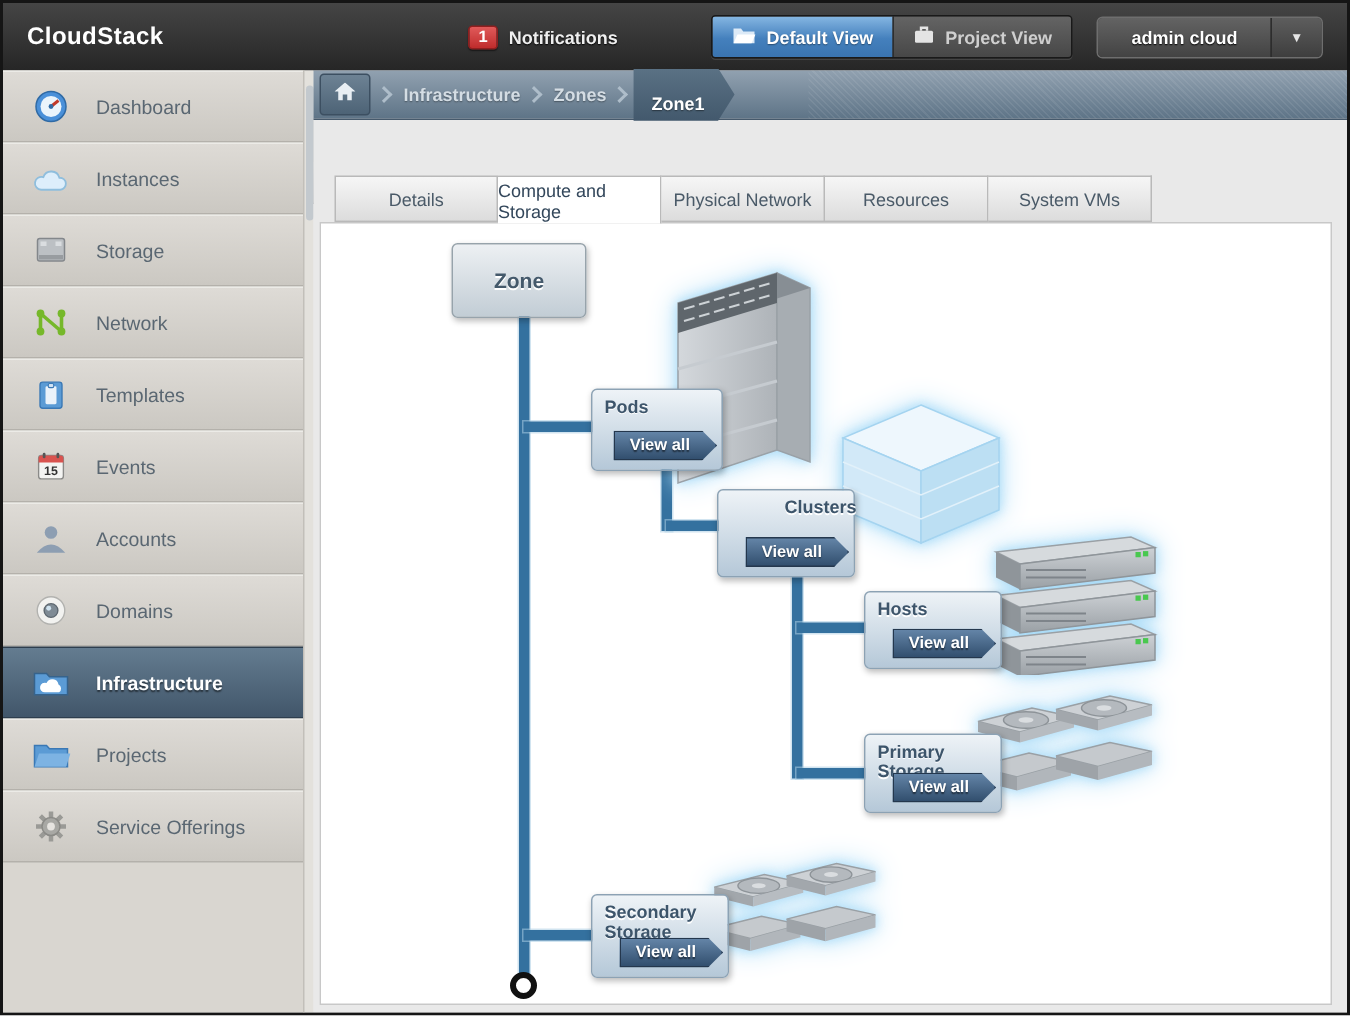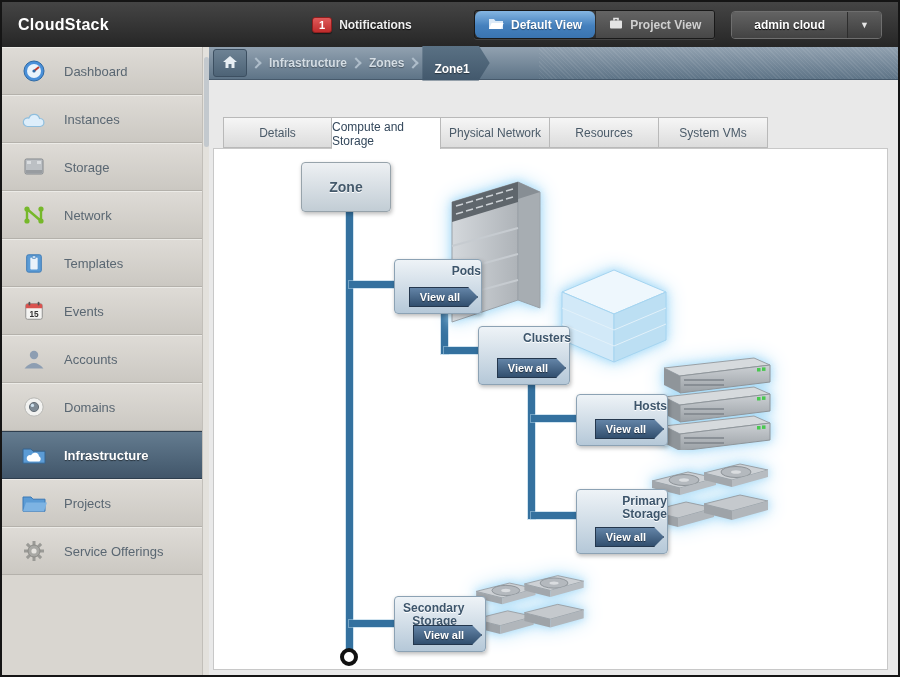--- a/index.html
+++ b/index.html
@@ -10,21 +10,21 @@
   .header { position:absolute; left:0; top:0; right:0; height:45px;
     background:linear-gradient(#454545,#262626); display:flex; align-items:center; }
   .logo { color:#fff; font-size:16px; font-weight:bold; padding-left:16px; width:310px; letter-spacing:.3px; }
   .notif { display:flex; align-items:center; gap:7px; width:150px; }
   .notif-badge { background:linear-gradient(#e05a5a,#bf2c2c); border:1px solid #8e1f1f; border-radius:3px;
     color:#fff; font-size:11px; font-weight:bold; padding:1px 6px; box-shadow:0 1px 1px rgba(0,0,0,.5); }
   .notif-label { color:#efefef; font-size:12px; font-weight:bold; text-shadow:0 1px 1px #000; }
   .view-group { display:flex; margin-left:12px; border:1px solid #191919; border-radius:3px; overflow:hidden;
     box-shadow:0 1px 0 rgba(255,255,255,.12); }
   .view-btn { display:flex; align-items:center; gap:7px; font-size:12px; font-weight:bold; padding:6px 13px; cursor:pointer; }
-  .view-btn.active { background:linear-gradient(#85b6e2,#4480bd 55%,#3a74b0); color:#fff; text-shadow:0 1px 1px rgba(0,0,0,.4);border-radius:6px; }
+  .view-btn.active { background:linear-gradient(#85b6e2,#4480bd 55%,#3a74b0); color:#fff; text-shadow:0 1px 1px rgba(0,0,0,.4); }
   .view-btn.inactive { background:linear-gradient(#646464,#474747); color:#cfcfcf; border-left:1px solid #2e2e2e; }
   .user-menu { display:flex; margin-left:16px; border:1px solid #6e6e6e; border-radius:4px; overflow:hidden; }
   .user-name { background:linear-gradient(#636363,#434343); color:#fff; font-size:12px; font-weight:bold;
     padding:6px 22px; text-shadow:0 1px 1px #000; }
   .user-arrow { background:linear-gradient(#5d5d5d,#3e3e3e); border-left:1px solid #2d2d2d; color:#e6e6e6;
     font-size:9px; display:flex; align-items:center; padding:0 12px; cursor:pointer; }
 
   
   .sidebar { position:absolute; left:0; top:45px; bottom:0; width:200px; background:#d9d6d0; }
   .side-item { height:48px; display:flex; align-items:center; gap:16px; padding-left:18px; cursor:pointer;
@@ -61,21 +61,21 @@
   .content { position:absolute; left:207px; top:106px; right:0; bottom:0; background:#e9e9e9; }
   .tabs { position:absolute; left:14px; top:9px; display:flex; z-index:2; }
   .tab { width:109px; height:31px; display:flex; align-items:center; justify-content:center;
     background:linear-gradient(#f6f6f6,#dcdcdc); border:1px solid #b9b9b9; border-left:none;
     font-size:12px; color:#4a5a68; cursor:pointer; }
   .tab:first-child { border-left:1px solid #b9b9b9; }
   .tab.active { background:#fff; height:32px; border-bottom:none; color:#33475b; }
   .panel { position:absolute; left:4px; top:40px; right:10px; bottom:5px; background:#fff; border:1px solid #c8c8c8; }
 
   
-  .diagram { position:absolute; inset:0;text-align:right; }
+  .diagram { position:absolute; inset:0; }
   .conn { position:absolute; background:#34719f; box-shadow:0 0 0 1px rgba(171,205,228,.55); }
   .node { position:absolute; background:linear-gradient(#eef3f7,#b5c8d8); border:1px solid #8ca2b4; border-radius:4px;
     box-shadow:1px 2px 4px rgba(0,0,0,.28); z-index:3; }
   .node .nlabel { color:#3d556b; font-size:12px; font-weight:bold; padding:5px 0 0 8px; line-height:13px; text-shadow:0 1px 0 #fff; }
   .zone-node { background:linear-gradient(#edf0f3,#c2cdd5); border:1px solid #97a3ab;
     display:flex; align-items:center; justify-content:center; }
   .zone-node .nlabel { padding:0; font-size:14px; color:#44596b; }
   .viewall-btn { position:absolute; right:3px; bottom:6px; color:#fff; font-size:11px; font-weight:bold;
     background:linear-gradient(#6687aa,#2f4c6b); padding:4px 18px 4px 11px; cursor:pointer;
     clip-path:polygon(0 0, calc(100% - 10px) 0, 100% 50%, calc(100% - 10px) 100%, 0 100%);
@@ -423,21 +423,21 @@
         <div class="node" style="left:264px; top:177px; width:92px; height:59px;padding-left:36px;">
           <div class="nlabel">Clusters</div>
           <div class="viewall-btn">View all</div>
         </div>
 
         <div class="node" style="left:362px; top:245px; width:92px; height:52px;">
           <div class="nlabel">Hosts</div>
           <div class="viewall-btn">View all</div>
         </div>
 
-        <div class="node" style="left:362px; top:340px; width:92px; height:65px;">
+        <div class="node" style="left:362px; top:340px; width:92px; height:53px;">
           <div class="nlabel">Primary Storage</div>
           <div class="viewall-btn">View all</div>
         </div>
 
         <div class="node" style="left:180px; top:447px; width:92px; height:56px;">
           <div class="nlabel" style="width:62px;">Secondary Storage</div>
           <div class="viewall-btn">View all</div>
         </div>
 
       </div>

